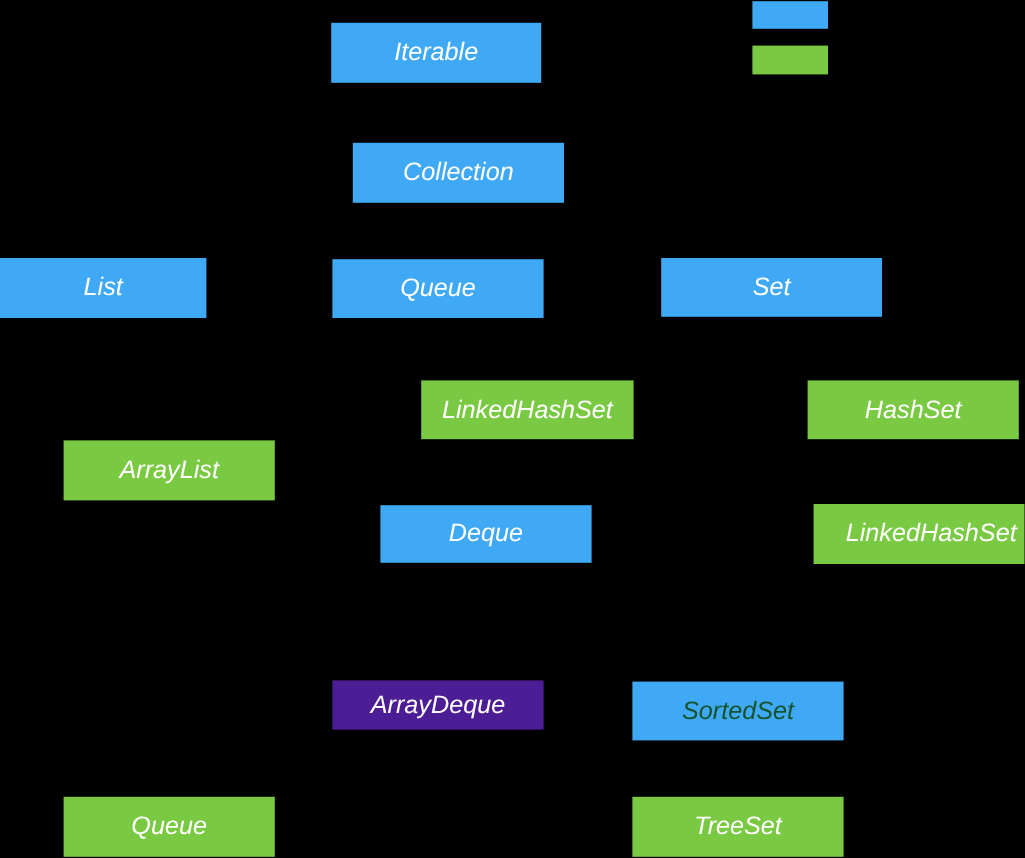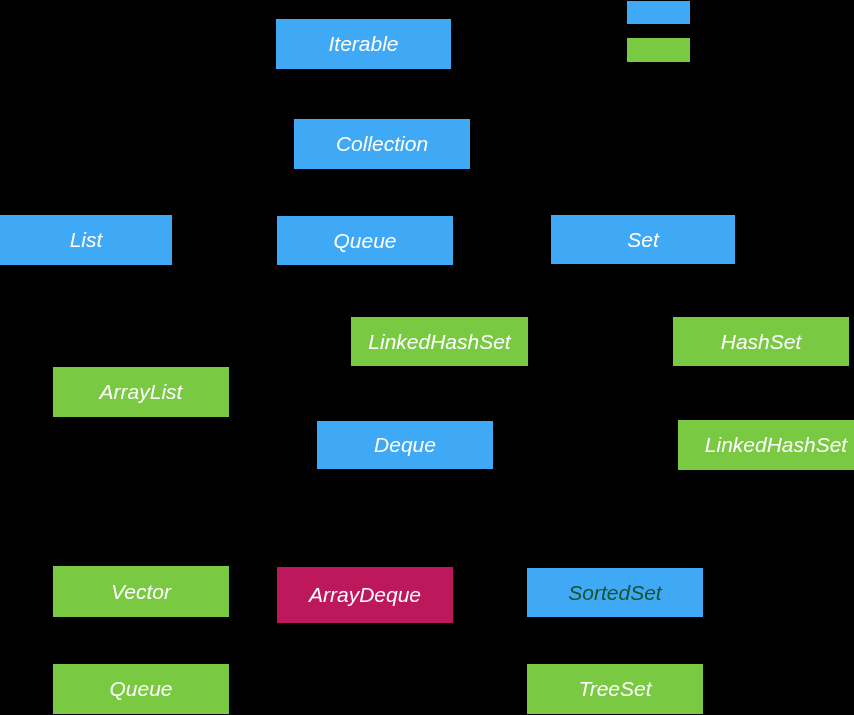--- a/index.html
+++ b/index.html
@@ -60,24 +60,21 @@
     </div>
     <div class="node" style="left: 53px; top: 367px; width: 176px; height: 50px; background: rgb(122, 201, 67); color: rgb(255, 255, 255);">
       <span>ArrayList</span>
     </div>
     <div class="node" style="left: 277px; top: 421px; width: 176px; height: 48px; background: rgb(63, 169, 245); color: rgb(255, 255, 255); margin-left: 40px;">
       <span>Deque</span>
     </div>
     <div class="node" style="left: 678px; top: 420px; width: 176px; height: 50px; background: rgb(122, 201, 67); color: rgb(255, 255, 255); padding-left: 20px;">
       <span>LinkedHashSet</span>
     </div>
-    <div class="node" style="left: 53px; top: 566px; width: 176px; height: 51px; background: rgb(122, 201, 67); color: rgb(255, 255, 255);">
-      <span>Vector</span>
-    </div>
-    <div class="node" style="left: 277px; top: 567px; width: 176px; height: 56px; background: #be185d; color: rgb(255, 255, 255);">
+    <div class="node" style="left: 277px; top: 567px; width: 176px; height: 41px; background: #4c1d95; color: rgb(255, 255, 255);">
       <span>ArrayDeque</span>
     </div>
     <div class="node" style="left: 527px; top: 568px; width: 176px; height: 49px; background: rgb(63, 169, 245); color: #14532d;">
       <span>SortedSet</span>
     </div>
     <div class="node" style="left: 53px; top: 664px; width: 176px; height: 50px; background: rgb(122, 201, 67); color: rgb(255, 255, 255);">
       <span>Queue</span>
     </div>
     <div class="node" style="left: 527px; top: 664px; width: 176px; height: 50px; background: rgb(122, 201, 67); color: rgb(255, 255, 255);">
       <span>TreeSet</span>

